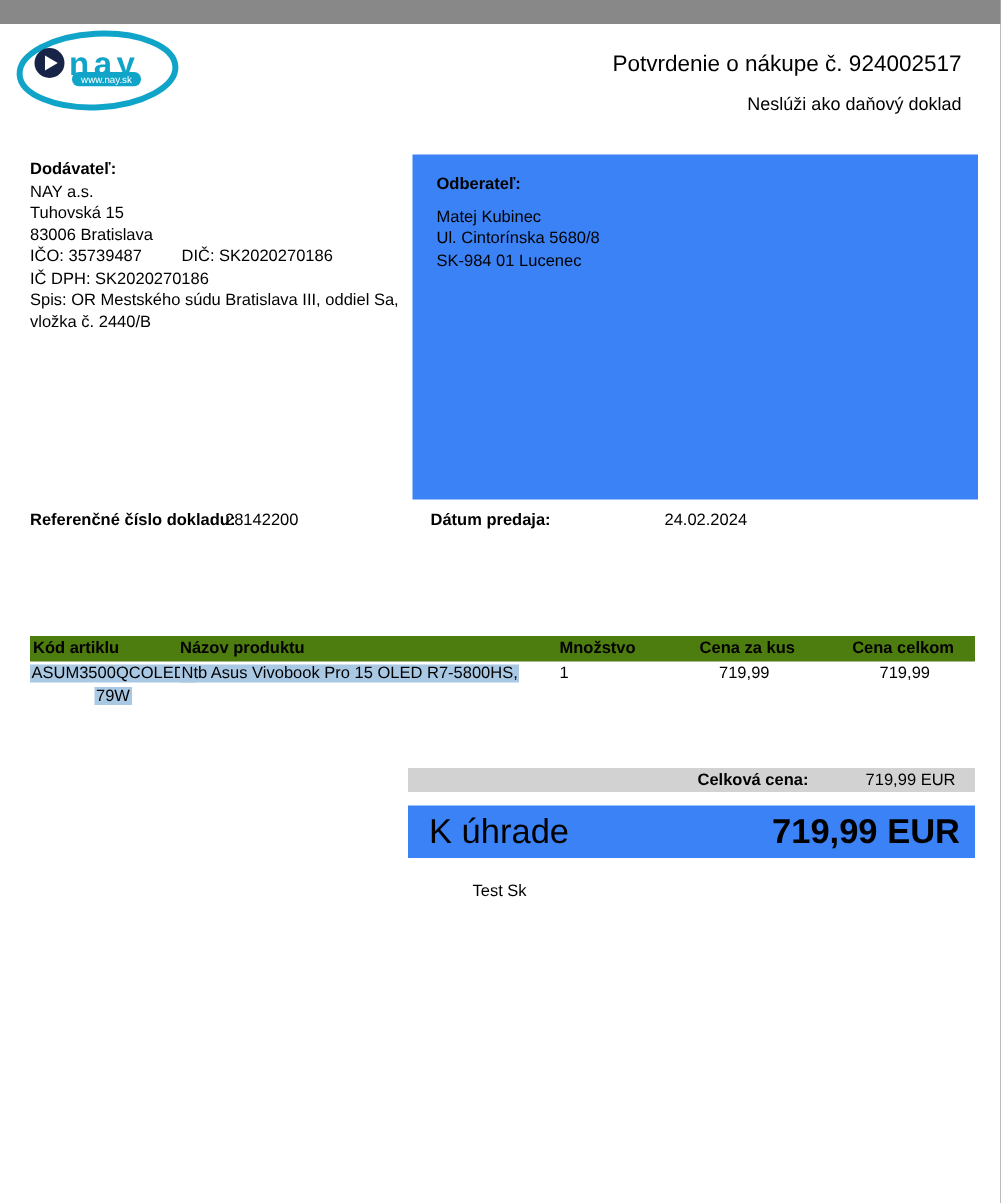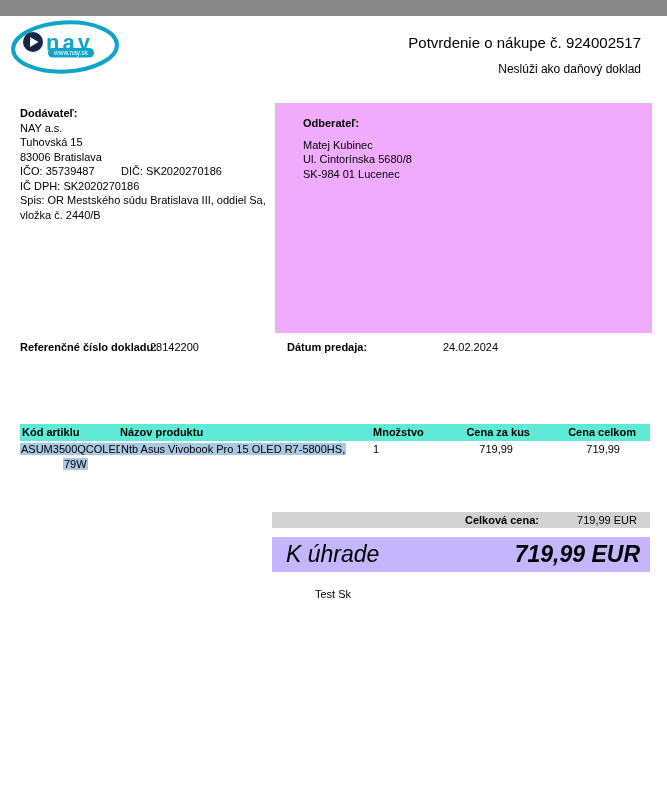--- a/index.html
+++ b/index.html
@@ -15,33 +15,33 @@
 
   .header-title { top:18px; right:26px; font-size:15px; }
   .header-subtitle { top:46px; right:26px; font-size:12px; }
 
   .supplier { left:20px; top:90px; width:250px; }
   .supplier .line { position:relative; }
   .supplier .dic { position:absolute; left:101px; top:0; }
 
   .customer-box {
     left:275px; top:87px; width:377px; height:230px;
-    background:#f0abfc; padding:13px 0 0 28px;
+    background:#3b82f6; padding:13px 0 0 16px;
   }
   .customer-box .label { margin-bottom:7px; }
 
   .ref-row { top:324px; left:0; width:667px; height:15px; }
   .ref-label { left:20px; top:0; }
   .ref-value { left:150px; top:0; }
   .date-label { left:287px; top:0; }
   .date-value { left:443px; top:0; }
 
   .table-head {
     left:20px; top:408px; width:630px; height:17px;
-    background:#5eead4; font-size:11px; line-height:17px;
+    background:#4d7c0f; font-size:11px; line-height:17px;
   }
   .th-code { left:2px; }
   .th-product { left:100px;text-align:center; }
   .th-qty { left:353px; }
   .th-unit { right:120px; }
   .th-total { right:14px; }
 
   .table-row { left:20px; top:426px; width:630px; font-size:11px; line-height:15px; }
   .hl { background:#a9c8e4; padding:0 1px; }
   .cell-code { left:0; top:0; }
@@ -53,21 +53,21 @@
 
   .total-bar {
     left:272px; top:496px; width:378px; height:16px;
     background:#d2d2d2; font-size:11px; line-height:16px;
   }
   .total-label { left:193px; }
   .total-value { right:13px; }
 
   .due-bar {
     left:272px; top:521px; width:378px; height:35px;
-    background:#c4b5fd; font-size:23px; line-height:35px;font-style:italic;
+    background:#3b82f6; font-size:23px; line-height:35px;
   }
   .due-label { left:14px; }
   .due-value { right:10px; font-weight:bold; }
 
   .note { left:315px; top:572px; font-size:11px; }
 </style>
 </head>
 <body>
 
 <div class="page">

